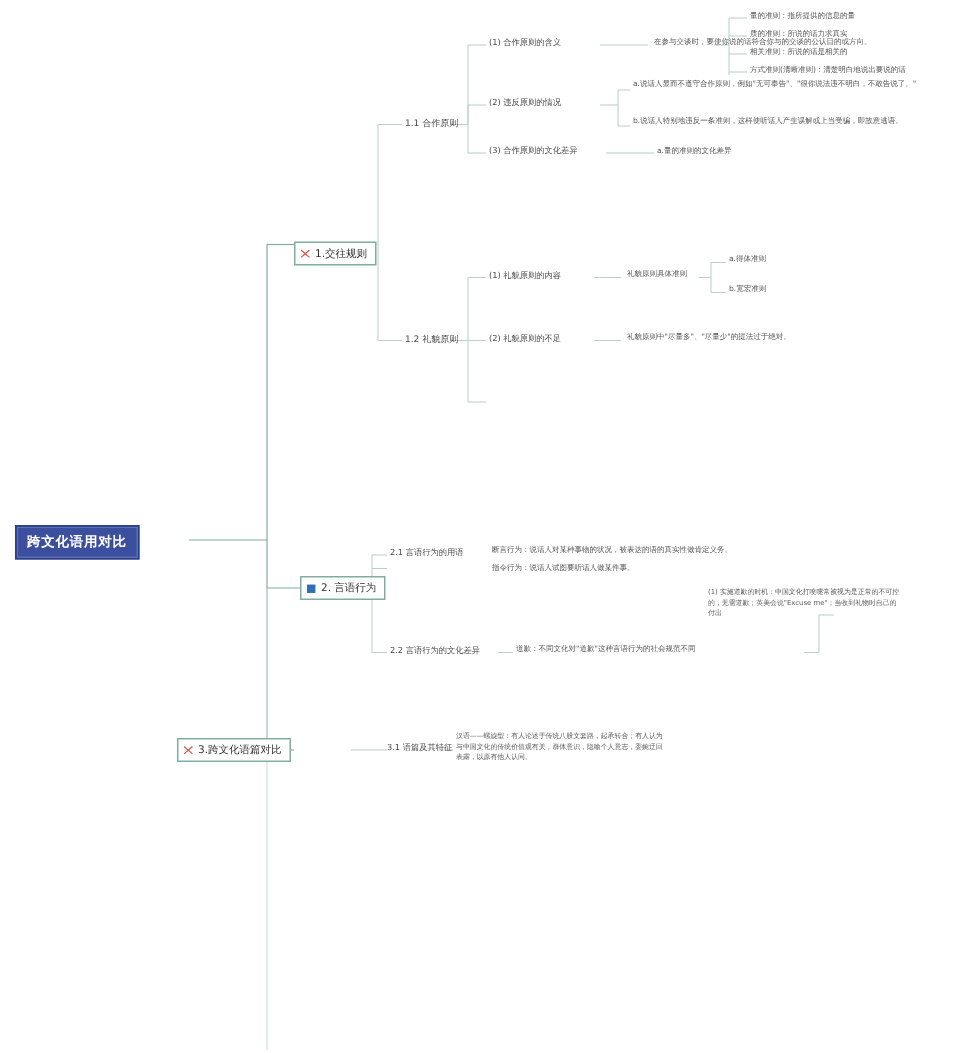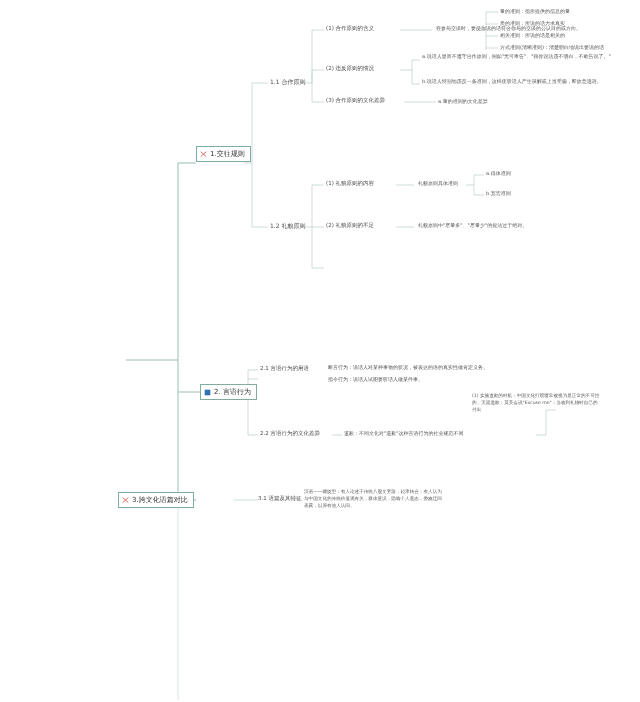--- a/index.html
+++ b/index.html
@@ -138,22 +138,23 @@
       <path d="M536 435 H546"></path>
       <path d="M546 435 V410"></path>
       <path d="M546 410 H556"></path>
 
       <path d="M234 500 H246"></path>
       <path d="M246 500 H258"></path>
       <path d="M292 500 H302"></path>
     </g>
   </svg>
 
-
-  <div class="node lvl1" style="left:196px;top:146px;">
+  <div class="node root" style="left:10px;top:350px;">跨文化语用对比</div>
+
+  <div class="node lvl1" style="left:196px;top:161px;">
     <span class="ico">
       <svg width="7" height="7" viewBox="0 0 10 10">
           <path d="M1 1 L9 8 M9 1 L1 8" stroke="#d05a4a" stroke-width="1.2" fill="none"></path>
         </svg>
     </span>
     <span>1.交往规则</span>
   </div>
 
   <div class="node lvl1" style="left:200px;top:384px;">
     <span class="ico">

